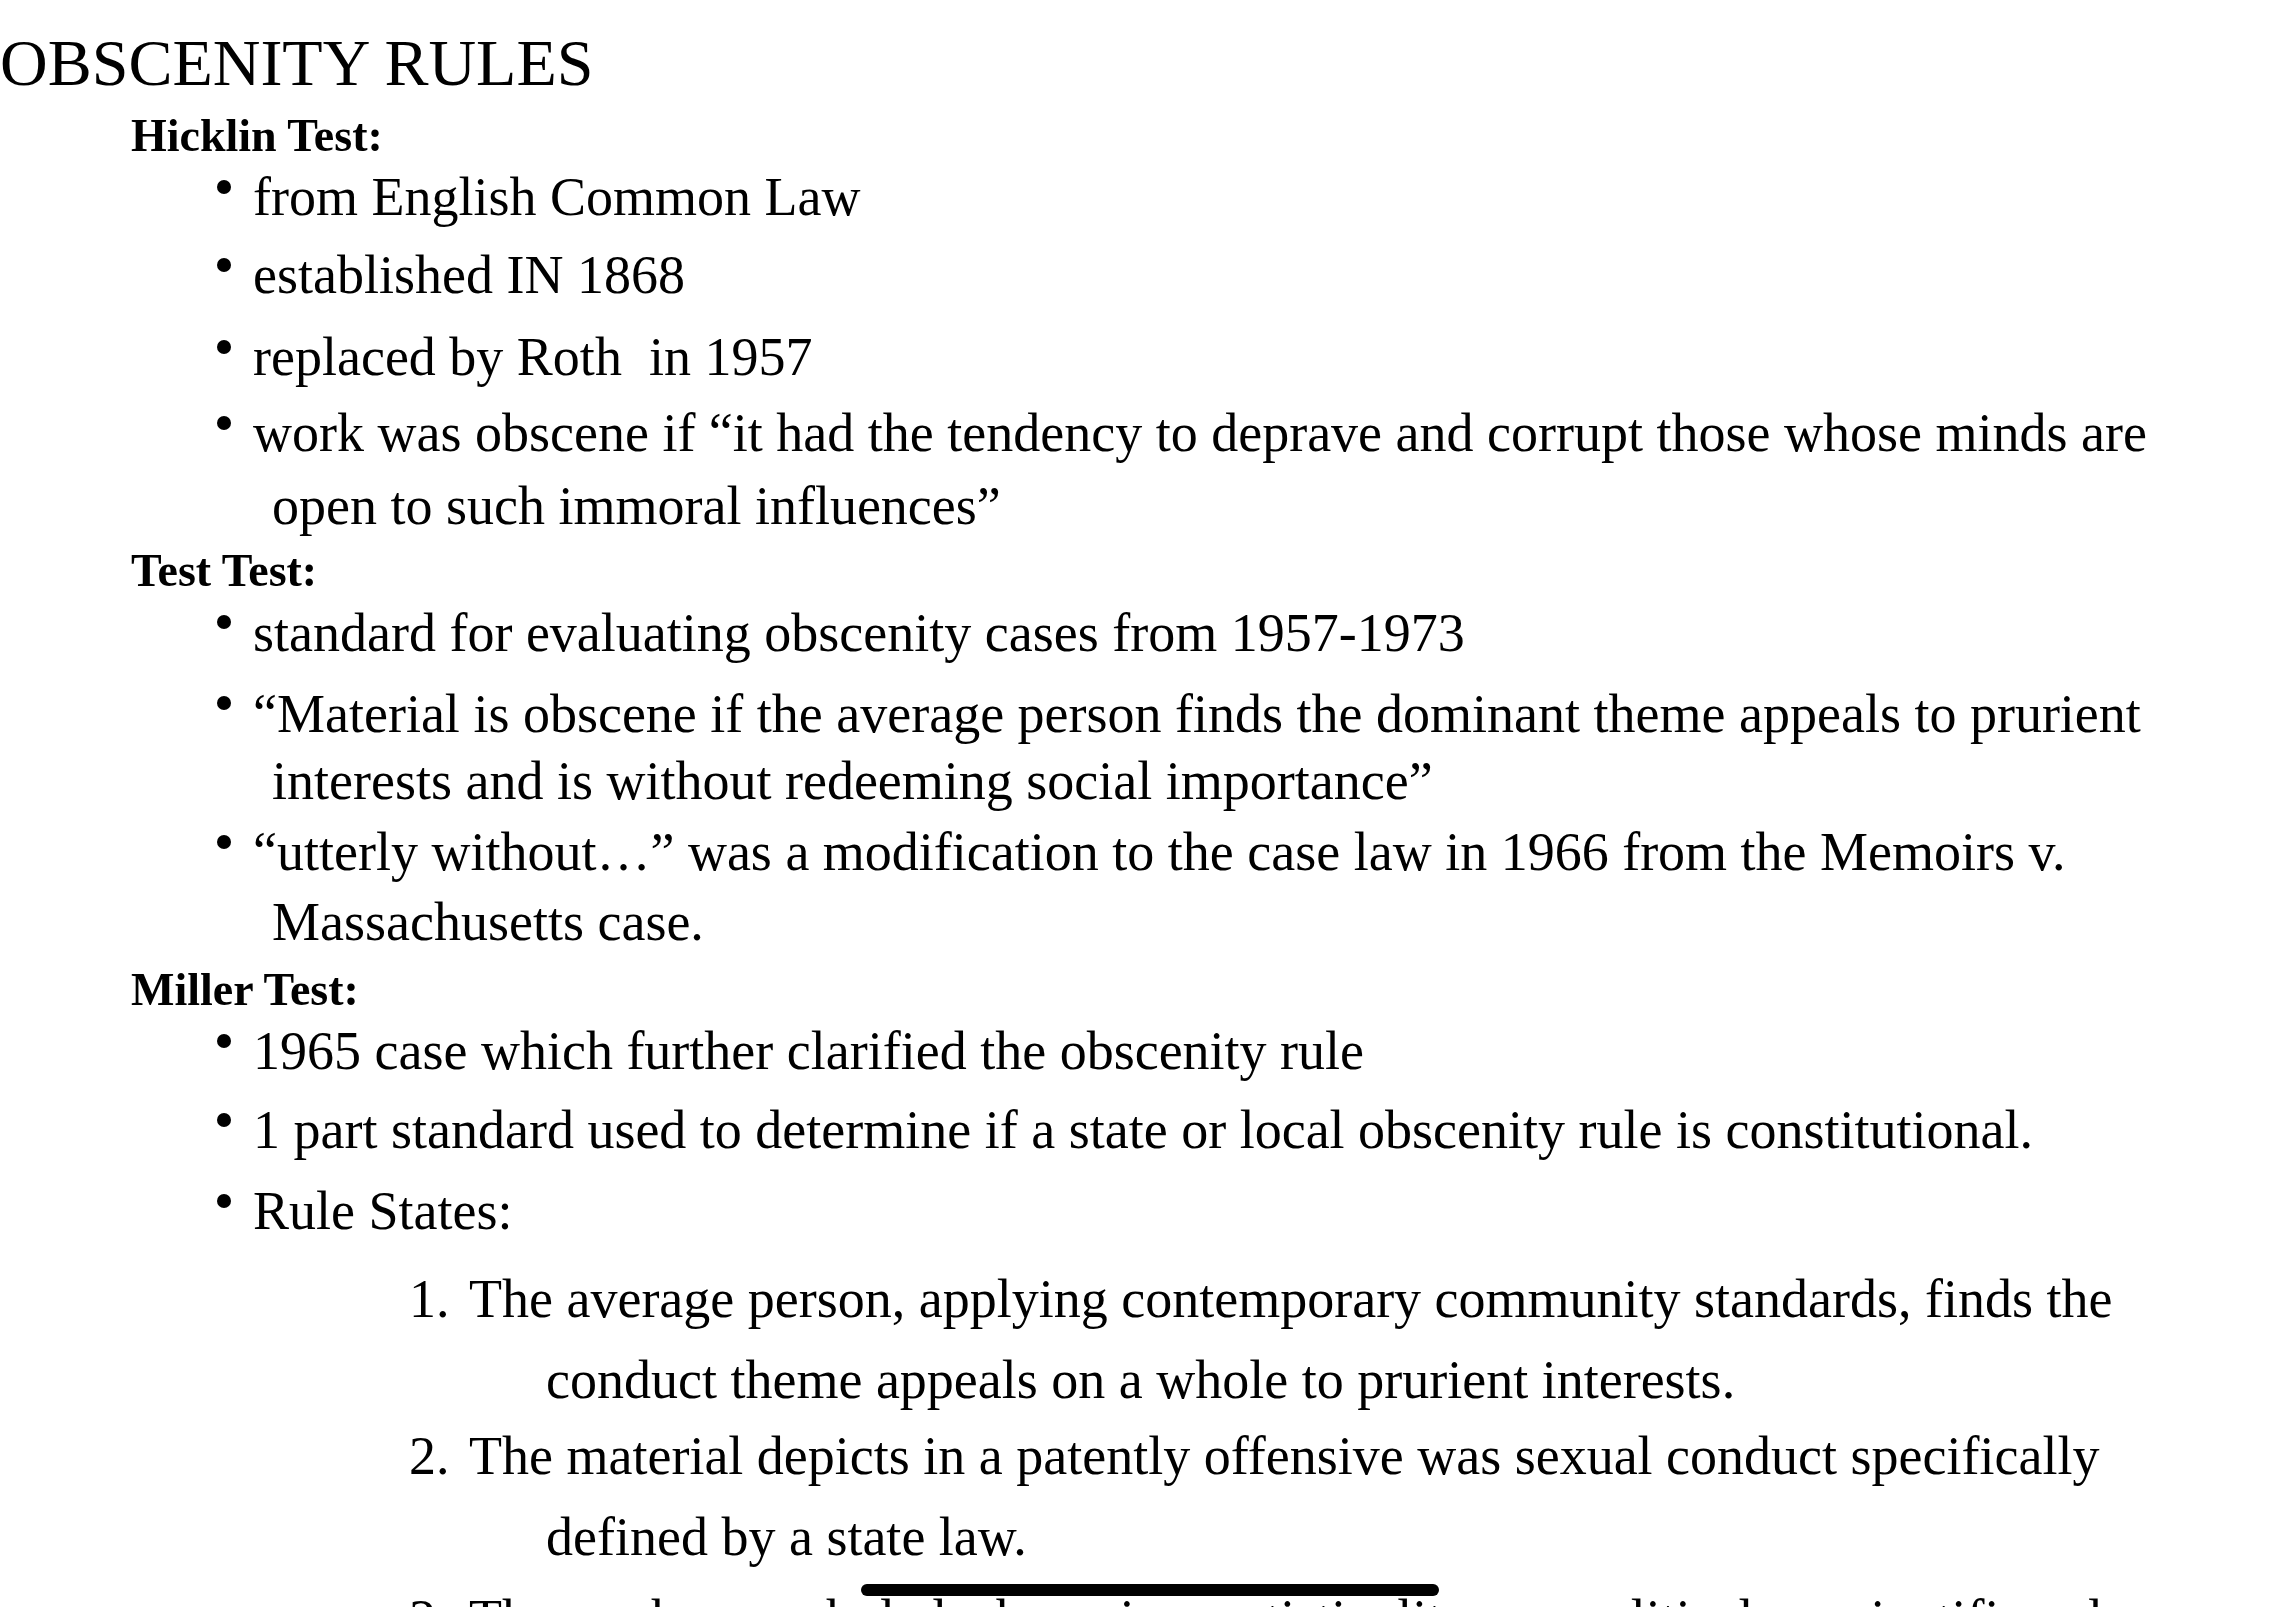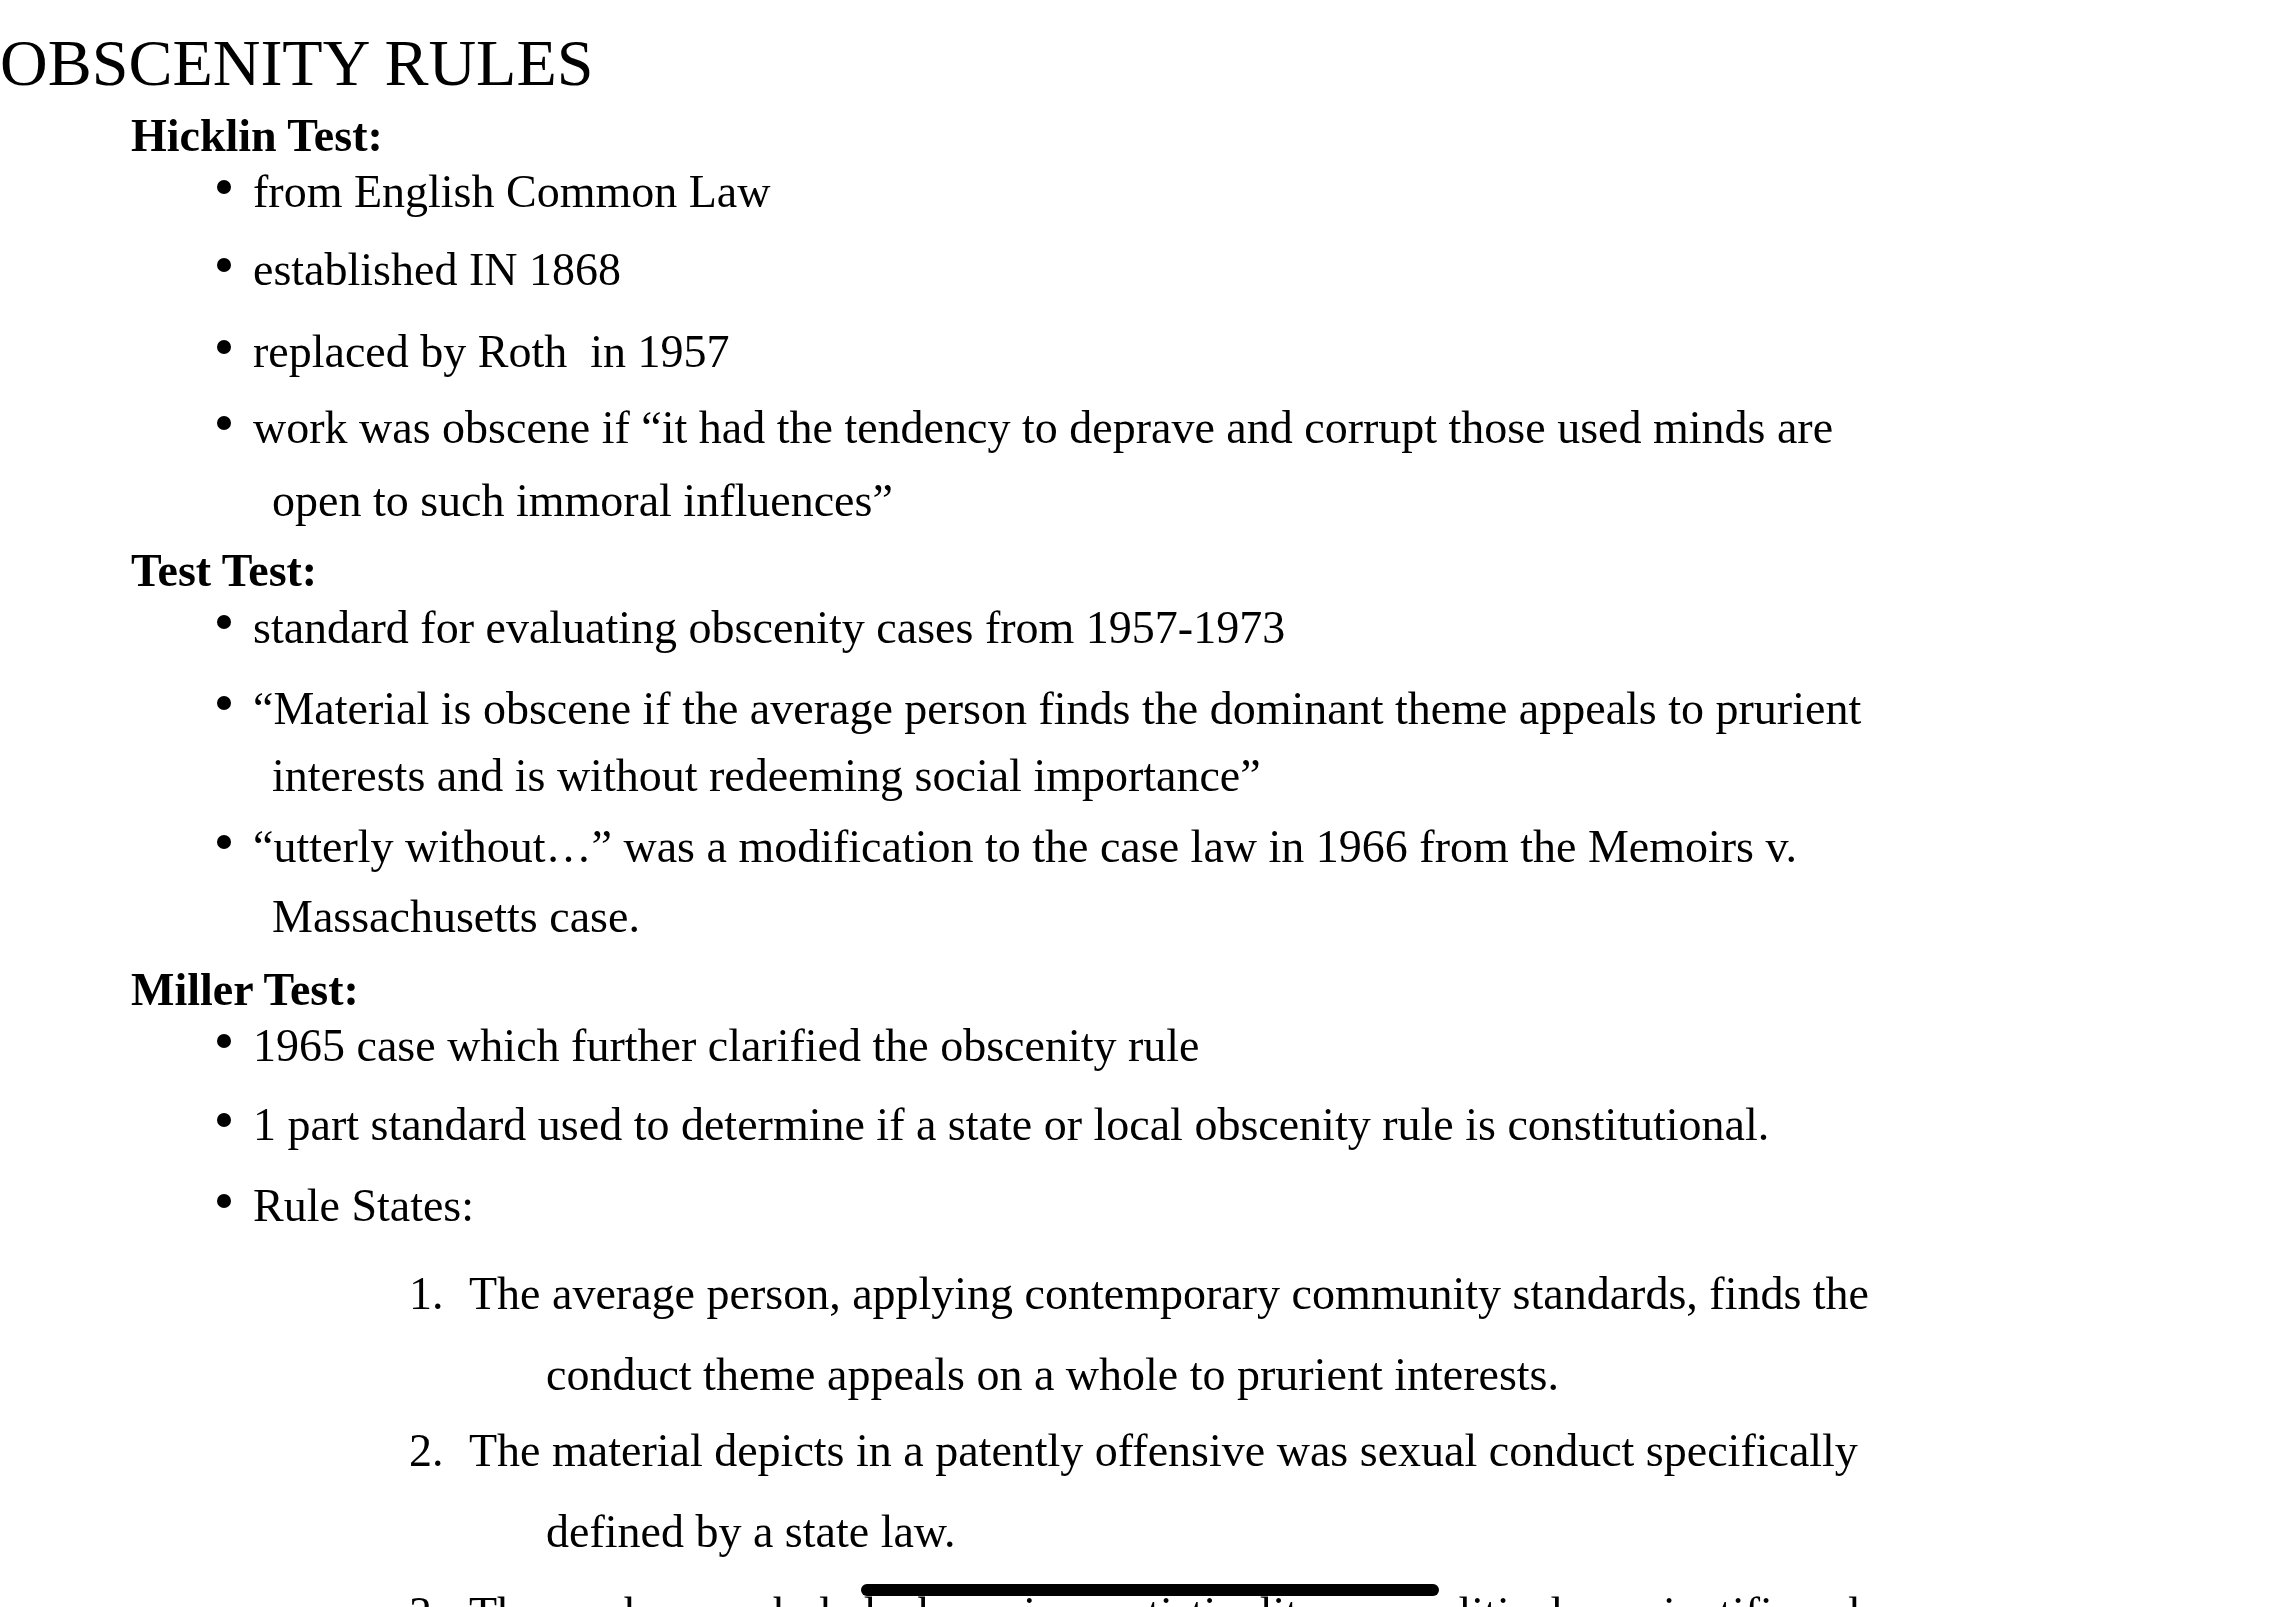--- a/index.html
+++ b/index.html
@@ -24,21 +24,21 @@
     font-size: 66px;
     line-height: 1.1;
   }
   .heading {
     font-size: 46px;
     font-weight: bold;
     line-height: 1.1;
     margin-top: 12px;
   }
   .body {
-    font-size: 46px;
+    font-size: 54px;
     line-height: 1.15;
   }
   .bullet-dot {
     position: absolute;
     left: 217px;
     width: 14.3px;
     height: 14.3px;
     border-radius: 50%;
     background: #000000;
   }
@@ -62,21 +62,21 @@
 <div class="bullet-dot" style="top:180px"></div>
 <div class="line body" style="top:166px; left:253px">from English Common Law</div>
 
 <div class="bullet-dot" style="top:258px"></div>
 <div class="line body" style="top:244px; left:253px">established IN 1868</div>
 
 <div class="bullet-dot" style="top:340px"></div>
 <div class="line body" style="top:326px; left:253px">replaced by Roth  in 1957</div>
 
 <div class="bullet-dot" style="top:416px"></div>
-<div class="line body" style="top:402px; left:253px">work was obscene if “it had the tendency to deprave and corrupt those used minds are</div>
+<div class="line body" style="top:402px; left:253px">work was obscene if “it had the tendency to deprave and corrupt those whose minds are</div>
 <div class="line body" style="top:475px; left:272px">open to such immoral influences”</div>
 
 <div class="line heading" style="top:534px; left:131px">Test Test:</div>
 
 <div class="bullet-dot" style="top:615px"></div>
 <div class="line body" style="top:602px; left:253px">standard for evaluating obscenity cases from 1957-1973</div>
 
 <div class="bullet-dot" style="top:696px"></div>
 <div class="line body" style="top:683px; left:253px">“Material is obscene if the average person finds the dominant theme appeals to prurient</div>
 <div class="line body" style="top:750px; left:272px">interests and is without redeeming social importance”</div>

